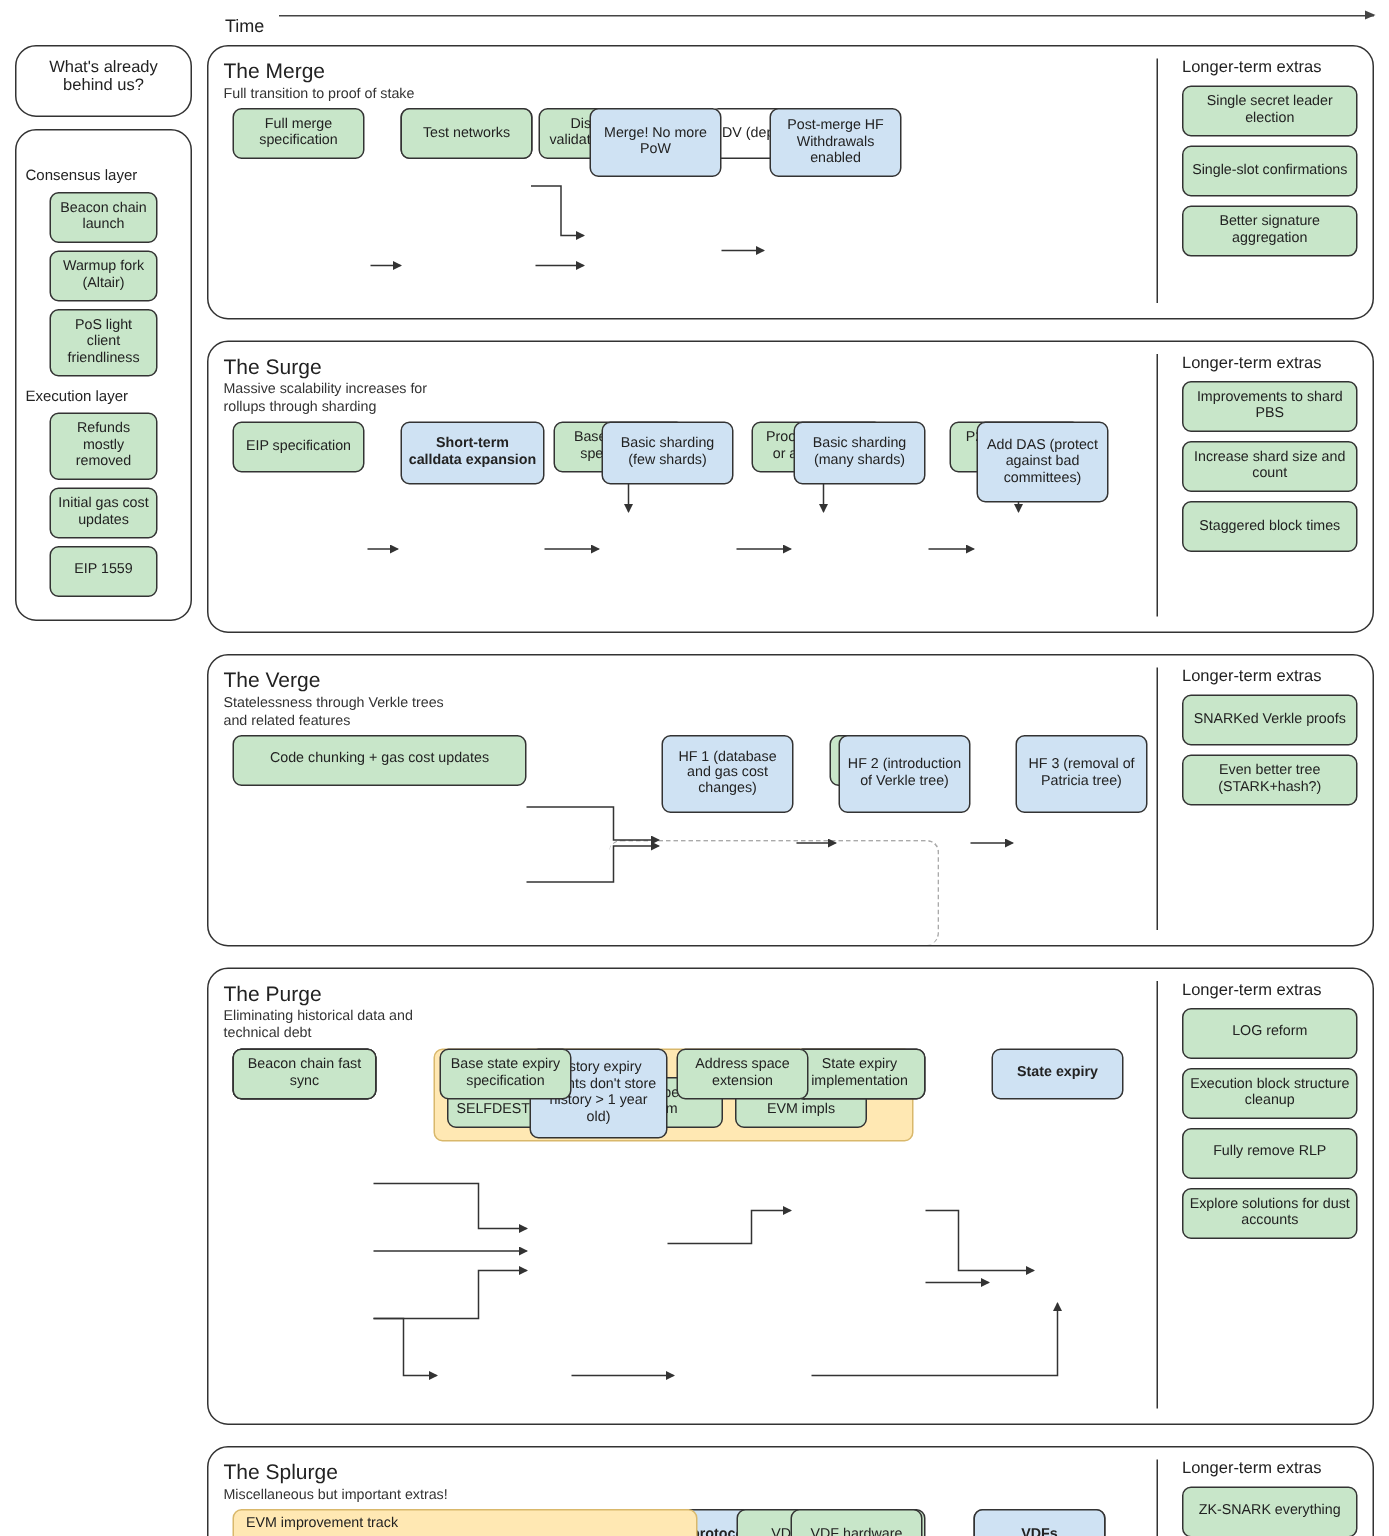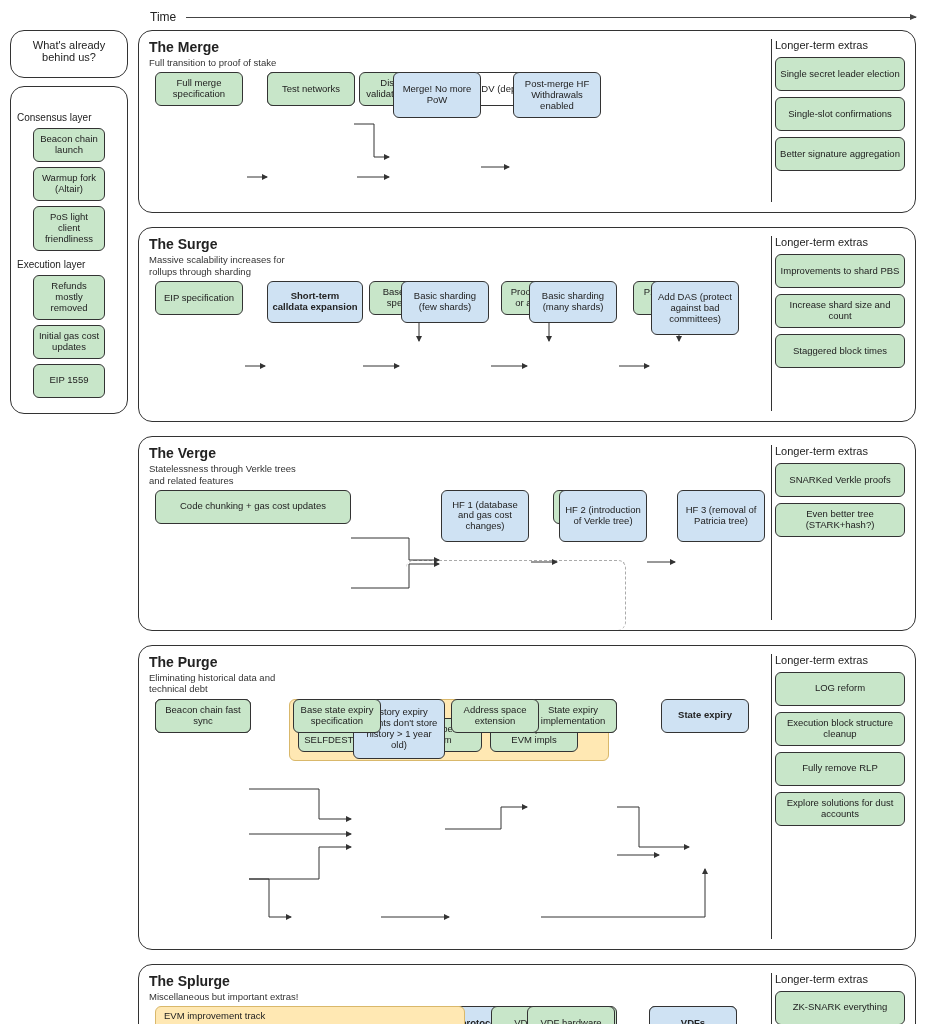--- a/index.html
+++ b/index.html
@@ -1,36 +1,36 @@
 <!DOCTYPE html>
 <html><head>
 <meta charset="utf-8">
 <style>
   *{box-sizing:border-box;margin:0;padding:0;font-family:Arial,Helvetica,sans-serif}
   body{background:#fff;padding:10px;font-size:10px;color:#222}
-  .time-row{display:flex;align-items:center;padding:0 0 6px 140px}
+  .time-row{display:flex;align-items:flex-start;padding:0 0 6px 140px}
   .time-lbl{flex:0 0 auto;padding-right:10px;font-size:12px}
   .time-line{flex:1;height:1px;background:#444;position:relative}
   .time-line::after{content:'';position:absolute;right:-1px;top:-3px;border-left:7px solid #444;border-top:3.5px solid transparent;border-bottom:3.5px solid transparent}
   .page{position:relative;display:flex;gap:8px;align-items:flex-start}
   .sidebar{width:118px;flex:0 0 118px}
   .side-box{border:1px solid #333;border-radius:14px;padding:8px 6px 10px;margin-bottom:8px}
   .side-title{text-align:center;font-size:11px;margin-bottom:4px}
   .side-sub{font-size:10px;margin:8px 0 4px;text-align:left}
   .chip{display:flex;align-items:center;justify-content:center;text-align:center;
         border:1px solid #333;border-radius:6px;font-size:9.5px;line-height:1.15;
         padding:5px 4px;min-height:34px}
   .green{background:#c8e6c9}
   .blue{background:#cfe2f3}
   .sidebar .chip{margin:5px 16px}
   .tracks{position:relative;flex:1;padding-left:2px}
   .lane{position:relative;border:1px solid #333;border-radius:14px;margin-bottom:14px;padding:8px 10px 10px;display:flex;gap:8px}
   .lane-main{flex:1;position:relative}
-  .lane-extras{flex:0 0 134px;border-left:1px solid #333;padding-left:3px}
-  .lane-title{font-size:14px;font-weight:700;margin-bottom:2px}
+  .lane-extras{flex:0 0 134px;border-left:1px solid #333;padding-left:16px}
+  .lane-title{font-size:14px;font-weight:400;margin-bottom:2px}
   .lane-desc{font-size:9.5px;color:#333;max-width:150px;line-height:1.2}
   .extras-title{font-size:11px;margin-bottom:6px}
   .lane-extras .chip{margin-bottom:6px}
   .canvas{position:relative;height:150px;margin-top:4px}
   .canvas .chip{position:absolute;width:88px}
   .canvas .chip.wide{width:96px}
   .canvas .chip.big{min-height:60px}
   .yellow-box{position:absolute;background:#ffe8b3;border:1px solid #d9b86b;border-radius:6px;padding:18px 8px 8px;}
   .yellow-box .yb-title{position:absolute;top:3px;left:8px;font-size:9.5px}
   .yellow-box .row{display:flex;gap:8px}

